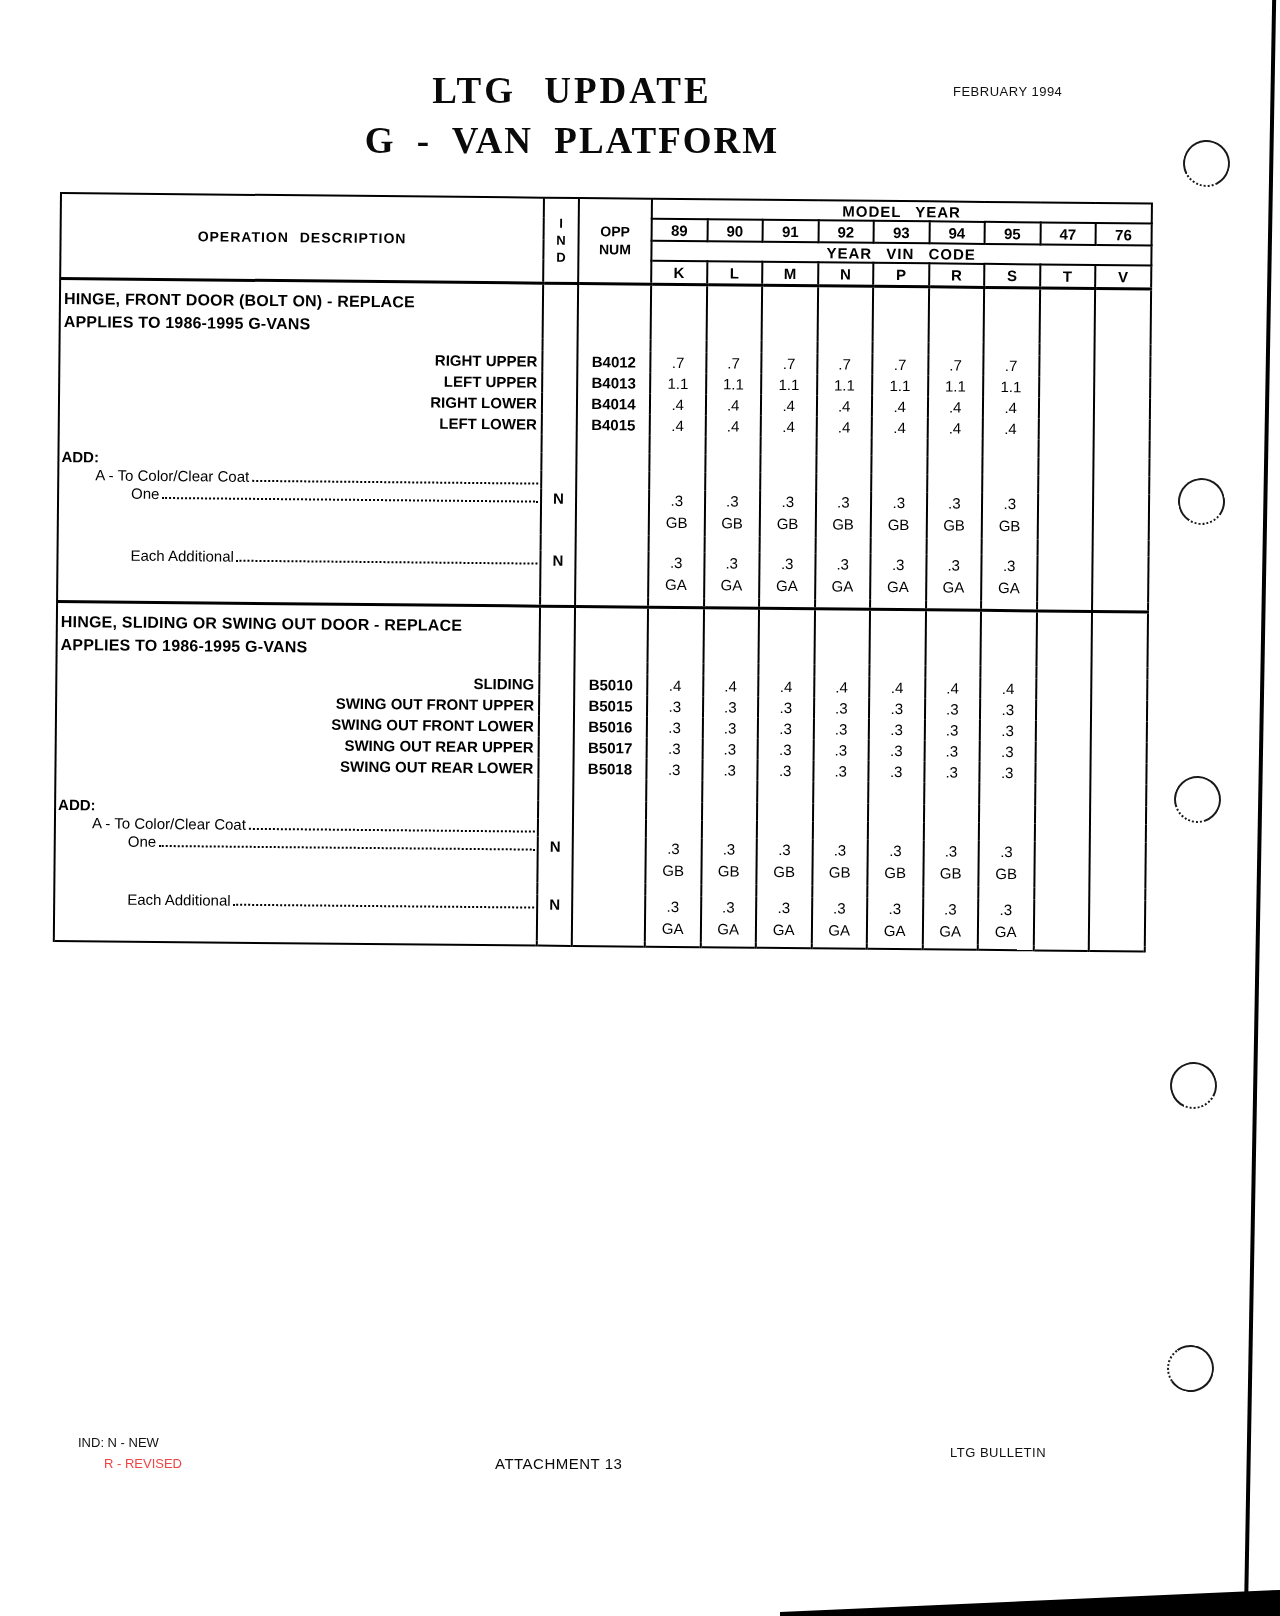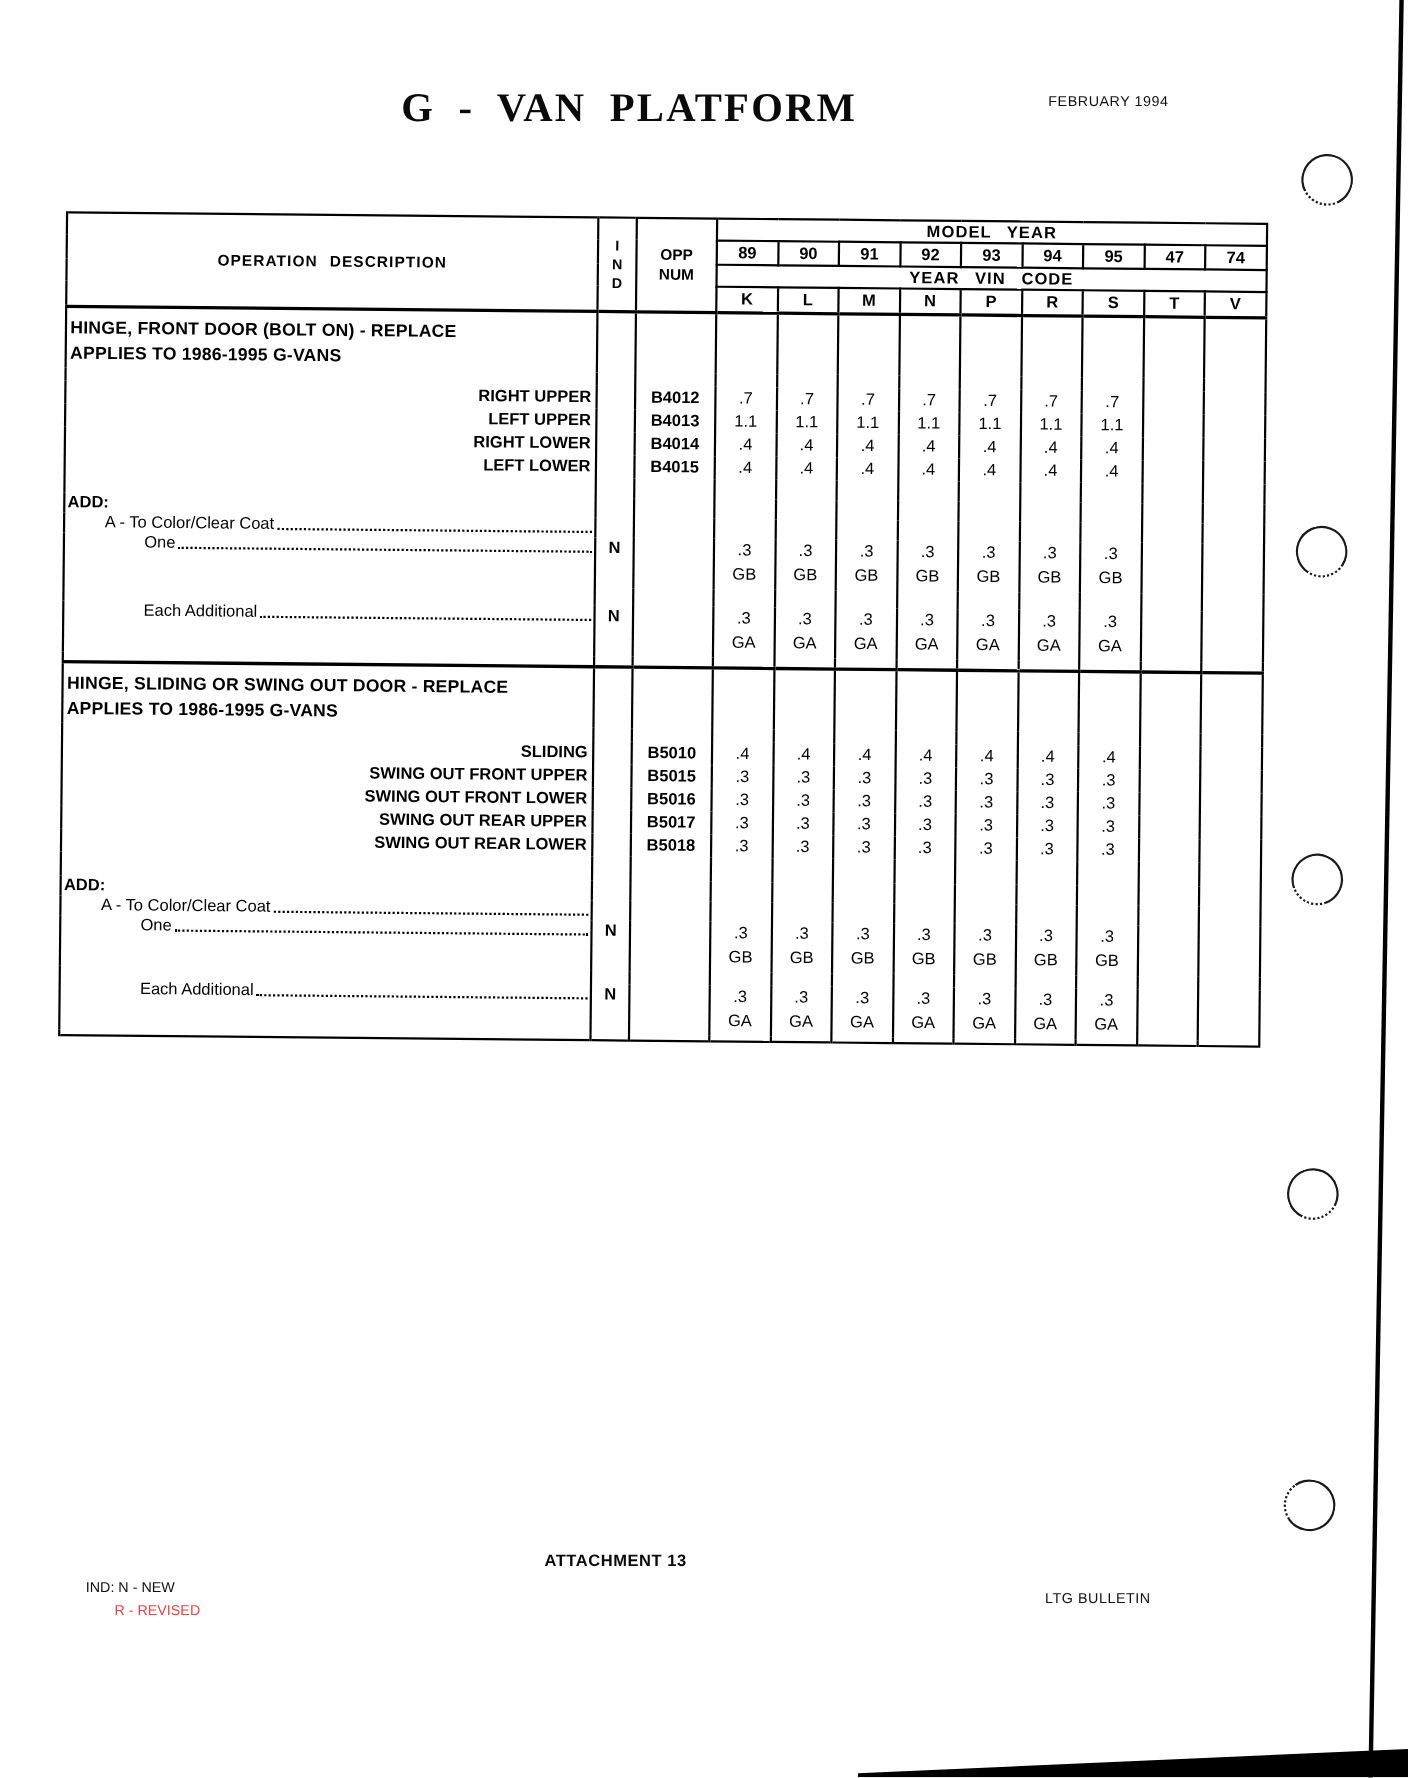--- a/index.html
+++ b/index.html
@@ -44,38 +44,39 @@
   .r46 .val div { line-height:22px; }
   .addl { font-weight:bold; padding-left:2px; font-size:15px; line-height:18px; }
   .lead { display:flex; align-items:flex-end; font-size:15px; line-height:18px; white-space:nowrap; }
   .i1 { padding-left:36px; } .i2 { padding-left:72px; }
   .dots { flex:1; border-bottom:2px dotted #000; margin:0 2px 4px 3px; min-width:10px; }
   .nflag { font-weight:bold; text-align:center; font-size:15px; line-height:20px; }
 
   
   .legend1 { left:78px;  top:1435px; font-size:13px; color:#111; }
   .legend2 { left:104px; top:1456px; font-size:13px; color:#ef4444; }
-  .attach  { left:495px; top:1411px; font-size:15px; font-weight:bold; letter-spacing:0.5px; color:#0a0a0a; }
+  .attach  { left:495px; top:1455px; font-size:15px; font-weight:normal; letter-spacing:0.5px; color:#0a0a0a; }
   .bulletin{ left:950px; top:1445px; font-size:13px; color:#111; letter-spacing:0.5px; }
 
   
   .hole { position:absolute; width:47px; height:47px; border:2px solid #1a1a1a; border-radius:50%; background:#fff; }
   .h1 { left:1183px; top:140px;  border-bottom-style:dotted; transform:rotate(18deg); }
   .h2 { left:1178px; top:478px;  border-bottom-style:dotted; transform:rotate(-12deg); }
   .h3 { left:1174px; top:776px;  border-bottom-style:dotted; transform:rotate(25deg); }
   .h4 { left:1170px; top:1062px; border-bottom-style:dotted; transform:rotate(-20deg); }
   .h5 { left:1167px; top:1345px; border-left-style:dotted; transform:rotate(10deg); }
   .scan-edge { left:1258px; top:-10px; width:4px; height:1640px; background:#000; transform:rotate(1deg); }
   .scan-wedge { left:780px; top:1586px; width:500px; height:30px; background:#000;
     clip-path:polygon(0 87%, 100% 13%, 100% 100%, 0 100%); }
 </style>
 </head>
 <body>
 
 <div class="abs title-block">
+  <div class="title-line1">LTG UPDATE</div>
   <div class="title-line2">G - VAN PLATFORM</div>
 </div>
 <div class="abs date-stamp">FEBRUARY 1994</div>
 
 <div class="abs table-wrap">
 <table>
   <colgroup>
     <col style="width:483px">
         <col style="width:35px">
         <col style="width:73px">
@@ -105,21 +106,21 @@
     </tr>
     <tr style="height:22px">
       <td class="hdr bb">89</td>
       <td class="hdr bb">90</td>
       <td class="hdr bb">91</td>
       <td class="hdr bb">92</td>
       <td class="hdr bb">93</td>
       <td class="hdr bb">94</td>
       <td class="hdr bb">95</td>
       <td class="hdr bb">47</td>
-      <td class="hdr bb">74</td>
+      <td class="hdr bb">76</td>
     </tr>
     <tr style="height:20px">
       <td colspan="9" class="hdr bb wsp">YEAR VIN CODE</td>
     </tr>
     <tr style="height:23px">
       <td class="hdr bb2">K</td>
       <td class="hdr bb2">L</td>
       <td class="hdr bb2">M</td>
       <td class="hdr bb2">N</td>
       <td class="hdr bb2">P</td>

